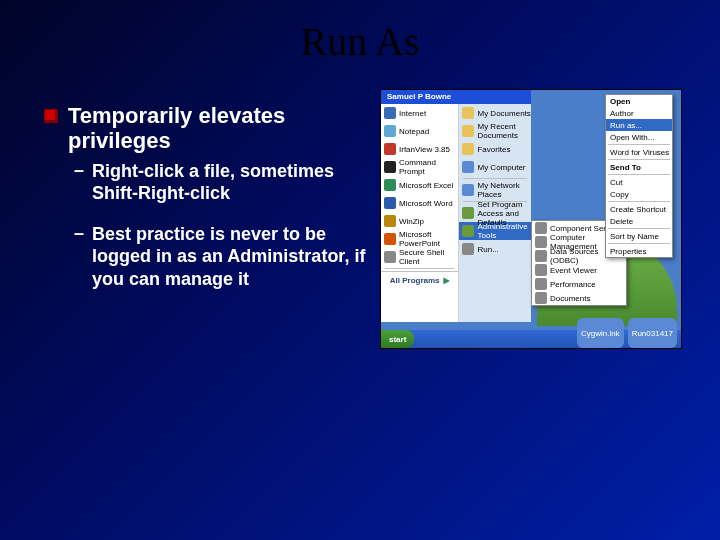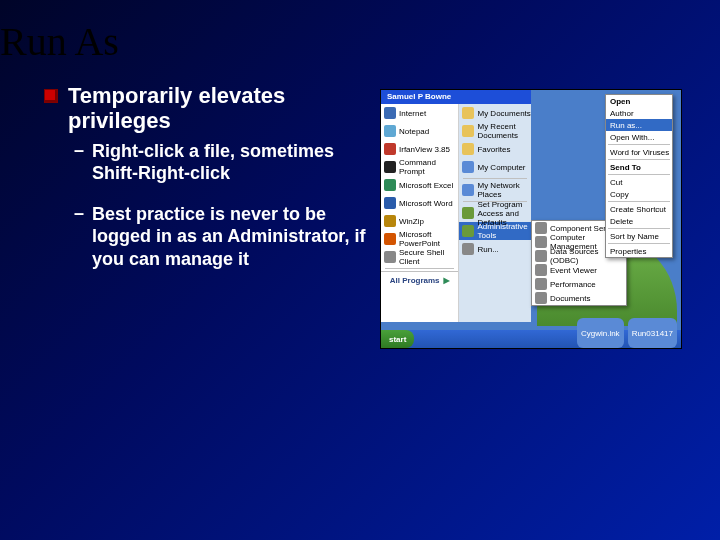--- a/index.html
+++ b/index.html
@@ -1,20 +1,20 @@
 <!DOCTYPE html>
 <html><head>
 <meta charset="utf-8">
 <style>
   html,body{margin:0;padding:0;width:720px;height:540px;overflow:hidden;font-family:Verdana,Arial,sans-serif}
   .slide{width:720px;height:540px;background:linear-gradient(135deg,#000428 0%,#000a5e 40%,#001fa8 100%);position:relative;color:#fff}
-  .title{font-family:"Times New Roman",serif;font-size:40px;color:#000;text-align:left;padding-top:18px;font-weight:400}
+  .title{font-family:"Times New Roman",serif;font-size:40px;color:#000;text-align:center;padding-top:18px;font-weight:400}
   .body{display:flex;padding:18px 30px 0 44px}
   .textcol{width:330px}
-  .b1{display:flex;align-items:flex-start;margin-top:0}
+  .b1{display:flex;align-items:flex-start;margin-top:20px}
   .sq{width:12px;height:12px;background:#c00;border:1px solid #800000;margin-top:6px;margin-right:10px;flex:0 0 auto;box-shadow:inset -2px -2px 0 rgba(0,0,0,.4)}
   .b1 .txt{font-size:22px;font-weight:700;line-height:1.15}
   .b2{margin:6px 0 18px 30px;display:flex}
   .dash{flex:0 0 auto;margin-right:8px;font-size:18px;font-weight:700}
   .b2 .txt{font-size:18px;font-weight:700;line-height:1.25}
   .shot{width:300px;height:258px;margin-left:6px;margin-top:6px;background:#4a7ec9;border:1px solid #000;position:relative;font-size:8px;color:#000;overflow:hidden}
   .sm-left{position:absolute;left:0;top:0;width:150px;height:232px;background:#fff}
   .sm-header{height:14px;background:#1d4ed8;color:#fff;font-weight:700;padding-left:6px;line-height:14px}
   .sm-cols{display:flex;height:218px}
   .colA{width:78px;background:#fff;border-right:1px solid #d0d0d0}

